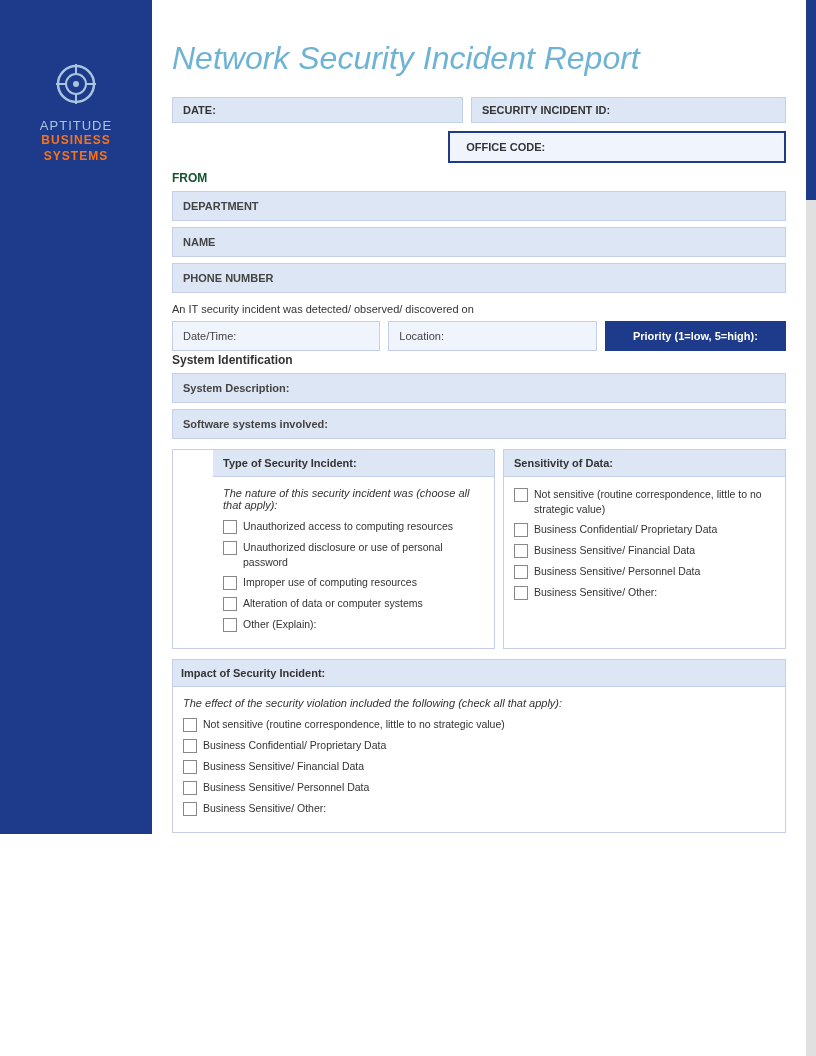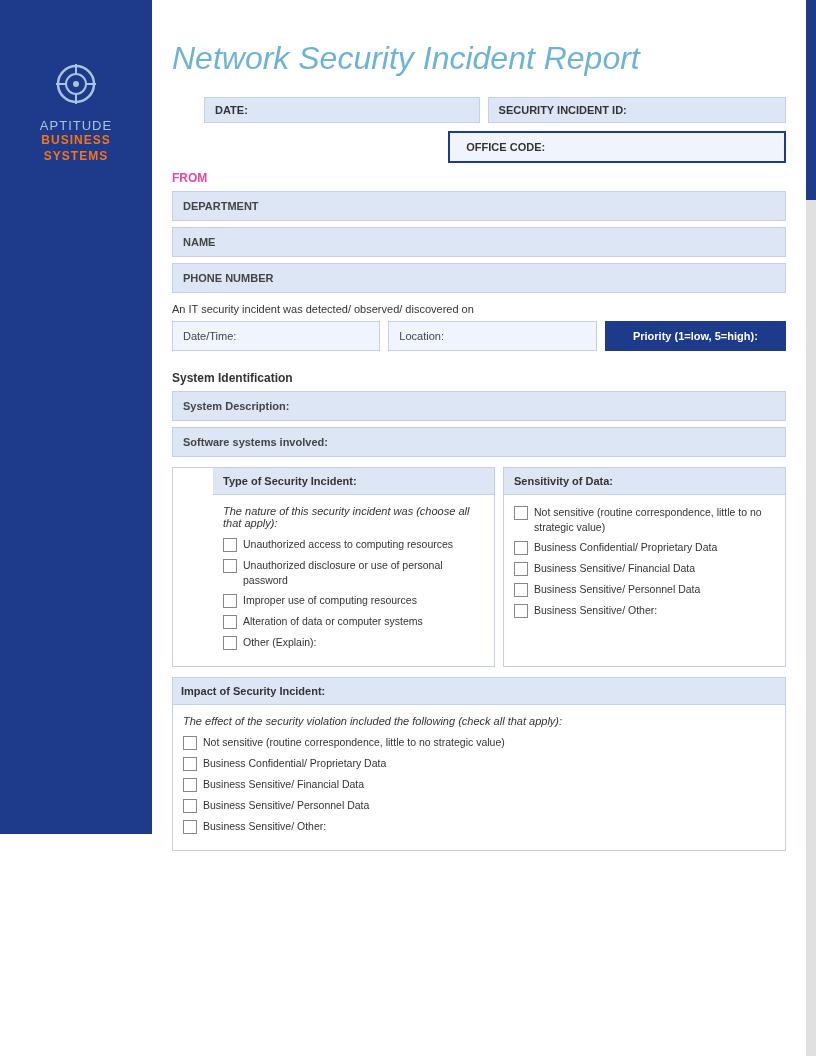--- a/index.html
+++ b/index.html
@@ -95,21 +95,20 @@
       padding: 6px 10px;
       font-size: 11px;
       font-weight: bold;
       color: #333;
       display: flex;
       align-items: center;
     }
 
     .field-label-date {
       width: 48%;
-      margin-left: 32px;
     }
 
     .field-label-id {
       width: 52%;
     }
 
     
     .office-code-row {
       display: flex;
       justify-content: flex-end;
@@ -124,21 +123,21 @@
       font-weight: bold;
       color: #333;
       width: 55%;
       text-align: left;
     }
 
     
     .from-label {
       font-size: 12px;
       font-weight: bold;
-      color: #ec4899;
+      color: #14532d;
       margin-bottom: 6px;
       margin-top: 4px;
     }
 
     .full-field {
       background-color: #dde6f5;
       border: 1px solid #c5d0e8;
       padding: 8px 10px;
       font-size: 11px;
       font-weight: bold;
@@ -151,21 +150,21 @@
     .incident-detected-text {
       font-size: 11px;
       color: #333;
       margin: 10px 0 6px 0;
     }
 
     
     .date-location-row {
       display: flex;
       gap: 8px;
-      margin-bottom: 20px;
+      margin-bottom: 2px;
     }
 
     .field-date-time {
       background-color: #f0f4fd;
       border: 1px solid #c5d0e8;
       padding: 8px 10px;
       font-size: 11px;
       color: #444;
       flex: 1.2;
     }

